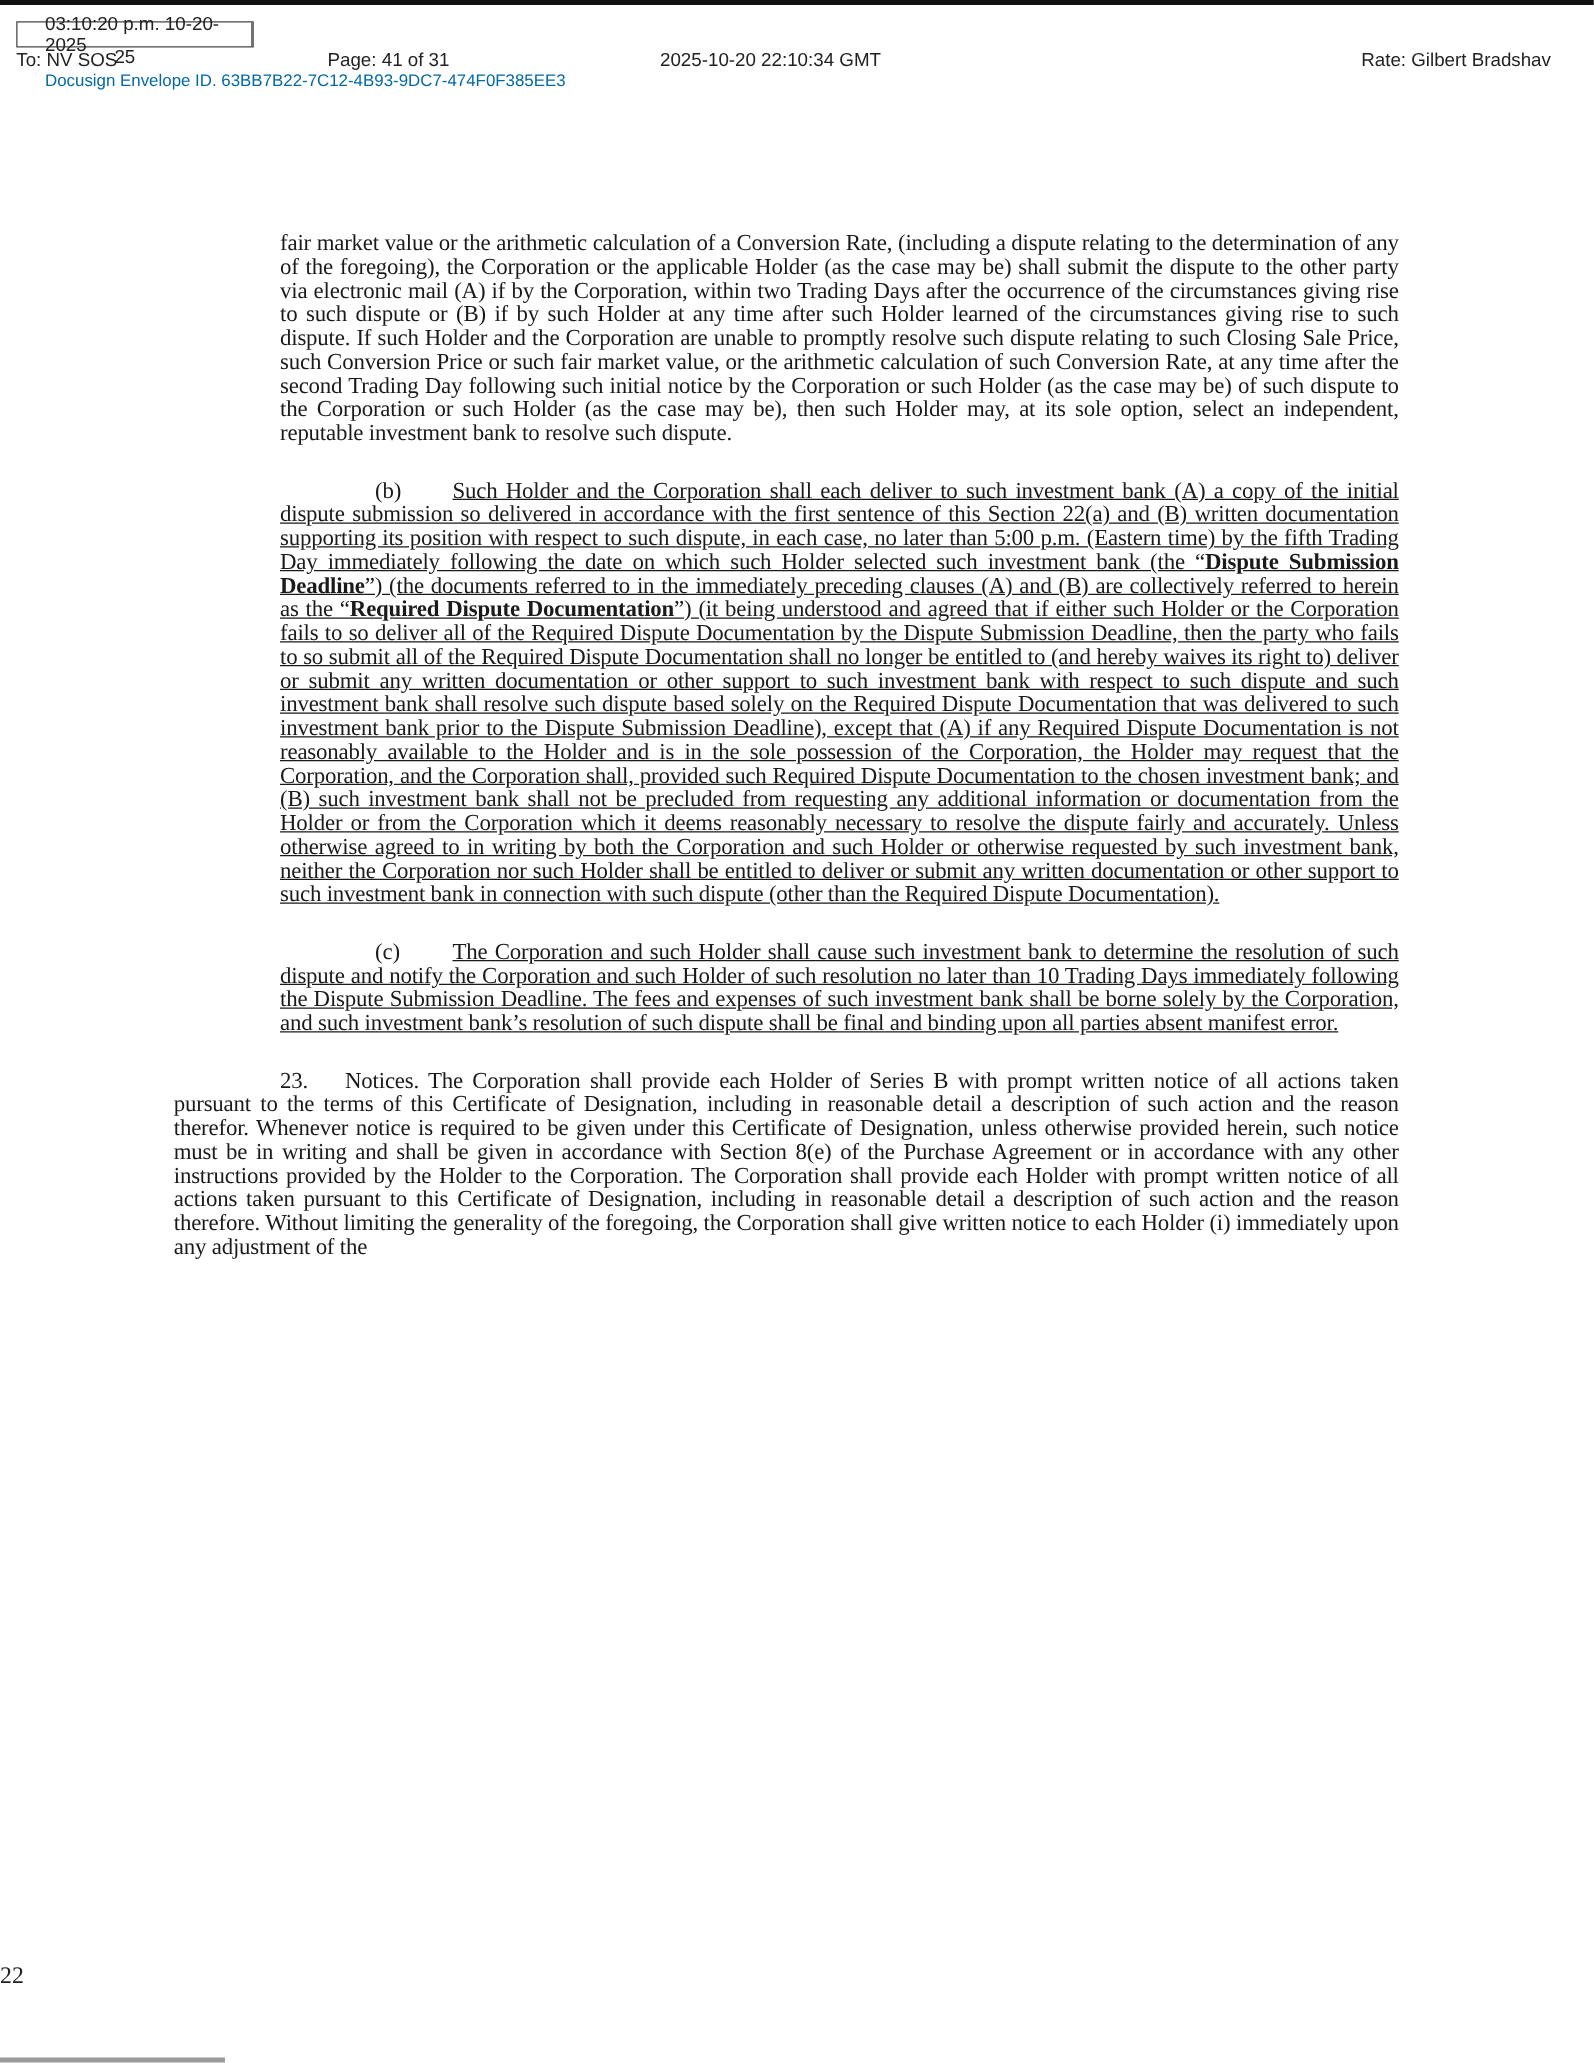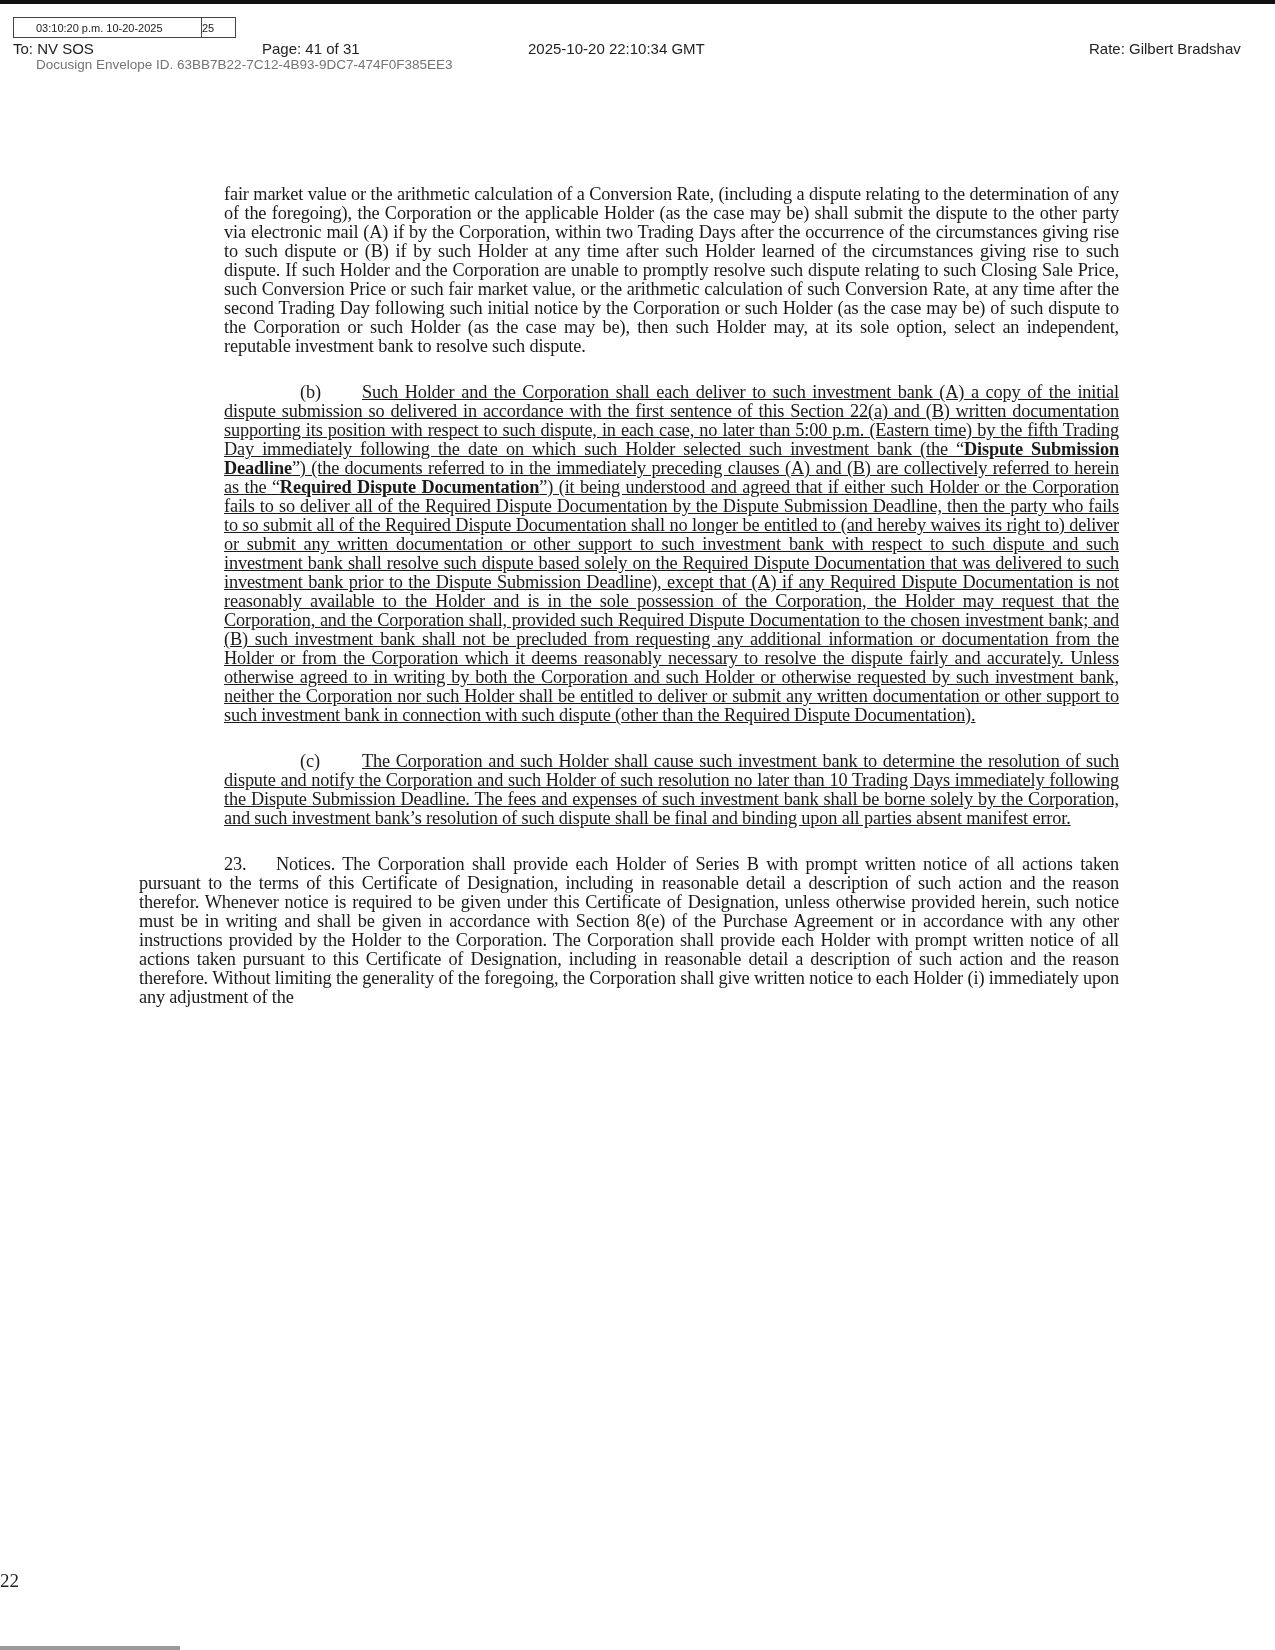--- a/index.html
+++ b/index.html
@@ -5,32 +5,32 @@
   html, body { margin: 0; padding: 0; }
   body {
     width: 1275px; height: 1650px; position: relative; overflow: hidden;
     background: #ffffff; color: #1a1a1a;
     font-family: "Liberation Serif", serif;
   }
   .topbar { position: absolute; left: 0; top: 0; width: 1275px; height: 4px; background: #111; }
   .stamp {
     position: absolute; left: 13px; top: 17px; height: 19px;
     border: 1px solid #444; display: flex; align-items: center;
-    font-family: "Liberation Sans", sans-serif; font-size: 11px; color: #222;
+    font-family: "Liberation Sans", sans-serif; font-size: 15px; color: #222; flex-direction: column;
   }
   .stamp .ts { width: 188px; padding-left: 22px; box-sizing: border-box; border-right: 1px solid #444; height: 100%; display:flex; align-items:center; }
   .stamp .pg { width: 33px; text-align: left; }
   .fax-line {
     position: absolute; top: 40px; left: 0; width: 1275px; height: 16px;
     font-family: "Liberation Sans", sans-serif; font-size: 15px; color: #222;
   }
   .fax-line span { position: absolute; top: 0; white-space: nowrap; }
   .envelope {
     position: absolute; top: 57px; left: 36px;
-    font-family: "Liberation Sans", sans-serif; font-size: 13.5px; color: #737373; white-space: nowrap;
+    font-family: "Liberation Sans", sans-serif; font-size: 13.5px; color: #0369a1; white-space: nowrap;
   }
   .page-body {
     position: absolute; left: 224px; top: 185px; width: 895px;
     font-size: 18.3px; line-height: 19px; text-align: justify; letter-spacing: -0.15px;
   }
   .page-body p { margin: 0; }
   .gap { height: 27px; }
   .indent-b { text-indent: 76px; text-decoration: underline; }
   .tab-label { display: inline-block; width: 62px; text-indent: 0; }
   .sec23 { margin-left: -85px !important; width: 980px; text-indent: 85px; }

